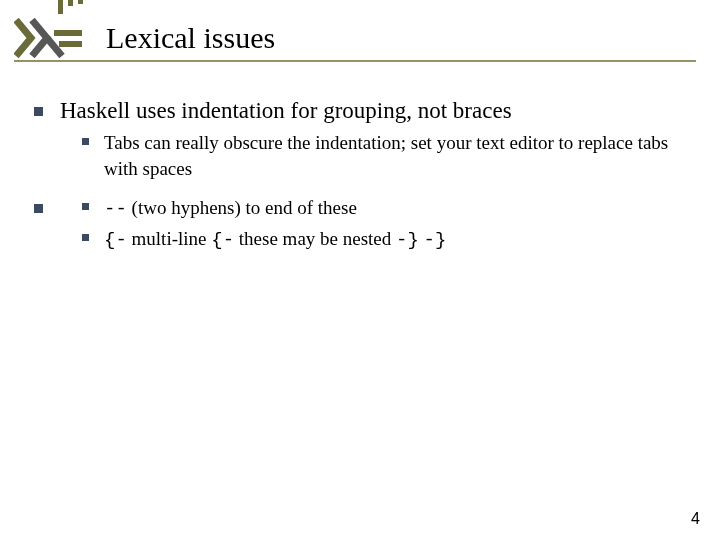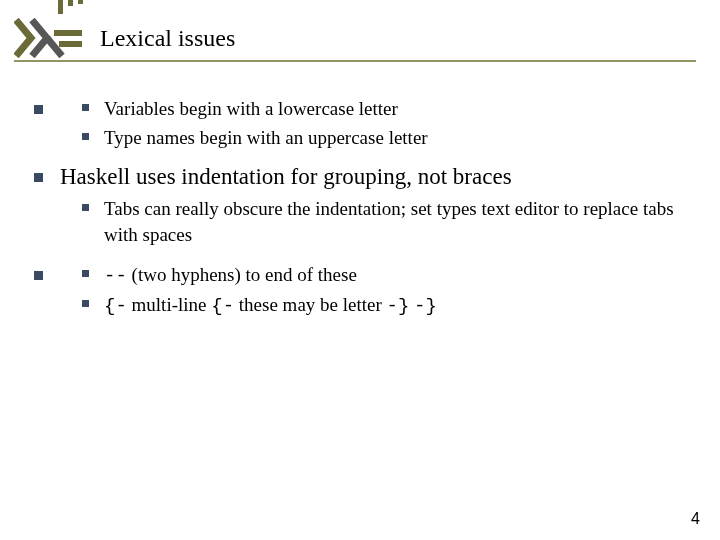--- a/index.html
+++ b/index.html
@@ -38,23 +38,23 @@
     align-items: center;
   }
   .logo {
     width: 70px;
     height: 40px;
     position: relative;
     flex-shrink: 0;
   }
   .logo svg { display:block; }
   .title {
-    font-size: 24px;
+    font-size: 30px;
     color: #000;
-    margin-left: 16px;
+    margin-left: 22px;
     white-space: nowrap;
   }
   .title-underline {
     position: absolute;
     left: 14px;
     right: 24px;
     top: 60px;
     height: 2px;
     background: #939366;
   }
@@ -139,33 +139,29 @@
       <line x1="45" y1="26" x2="68" y2="26" stroke="#6b6b3a" stroke-width="6"></line>
     </svg>
   </div>
   <div class="title">Lexical issues</div>
 </div>
 <div class="title-underline"></div>
 
 <div class="content">
   <ul class="level1">
     <li>
-      <ul class="level2">
-        <li>Variables begin with a lowercase letter</li>
-        <li>Type names begin with an uppercase letter</li>
-      </ul>
     </li>
     <li>
       <span>Haskell uses indentation for grouping, not braces</span>
       <ul class="level2">
-        <li>Tabs can really obscure the indentation; set types text editor to replace tabs with spaces</li>
+        <li>Tabs can really obscure the indentation; set your text editor to replace tabs with spaces</li>
       </ul>
     </li>
     <li>
       <ul class="level2">
         <li><span class="mono"> --</span><span> (two hyphens) to end of these</span></li>
-        <li><span class="mono">{-</span><span> multi-line </span><span class="mono">{-</span><span> these may be letter </span><span class="mono">-}</span><span> </span><span class="mono">-}</span></li>
+        <li><span class="mono">{-</span><span> multi-line </span><span class="mono">{-</span><span> these may be nested </span><span class="mono">-}</span><span> </span><span class="mono">-}</span></li>
       </ul>
     </li>
   </ul>
 </div>
 
 <div class="page-num">4</div>
 
 </body></html>

